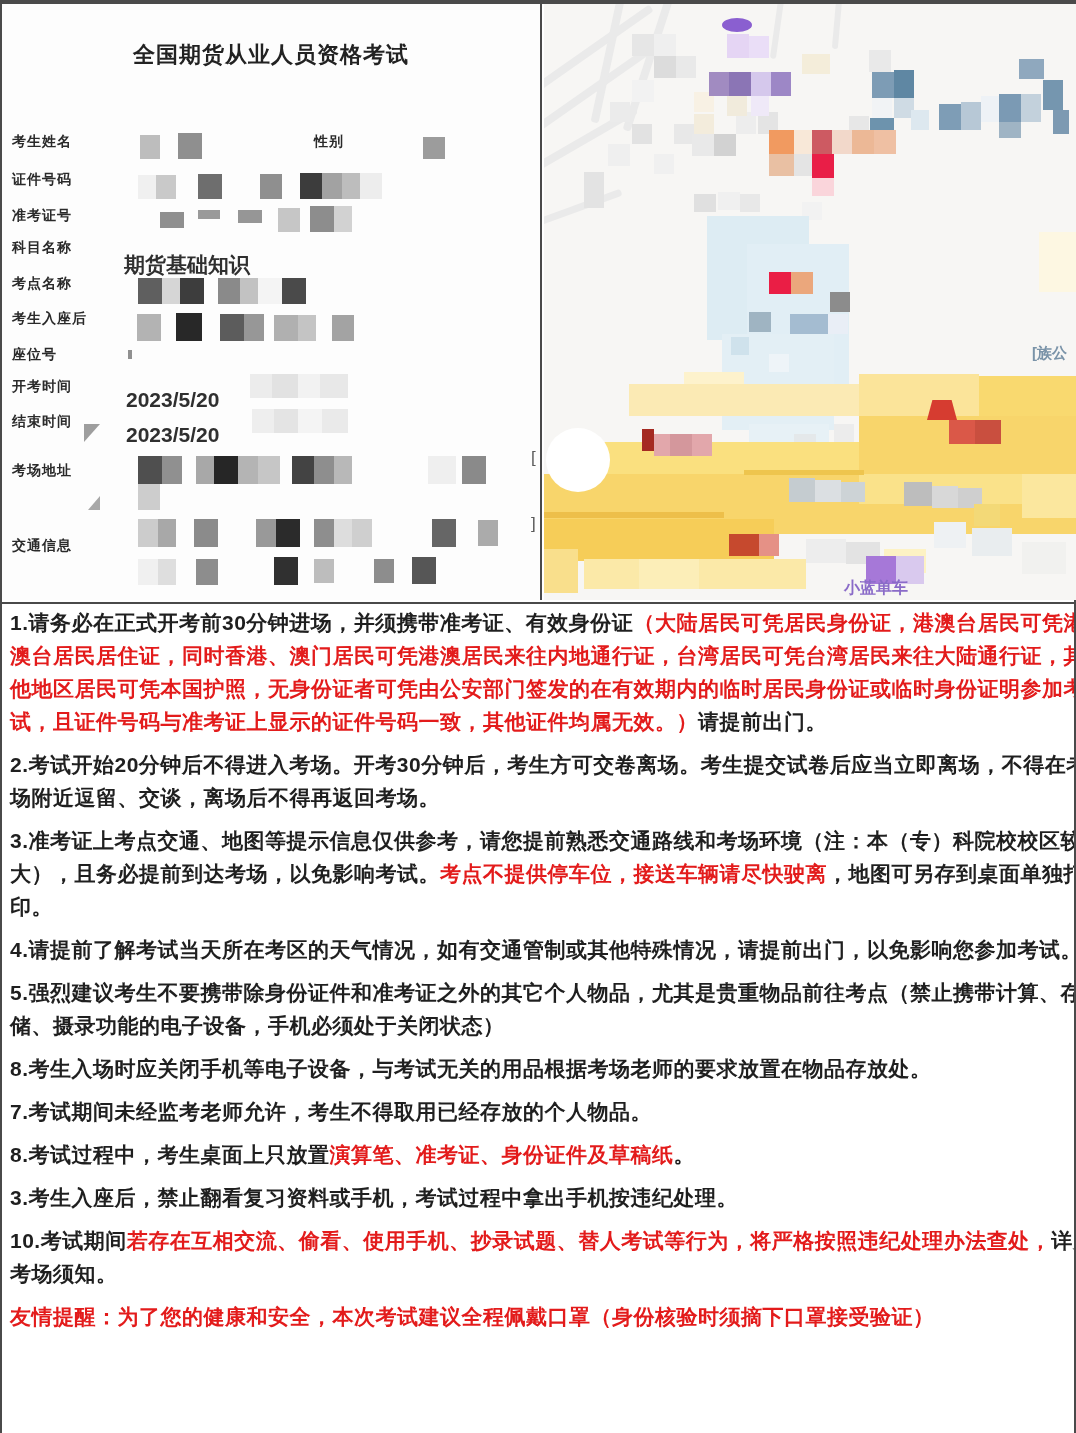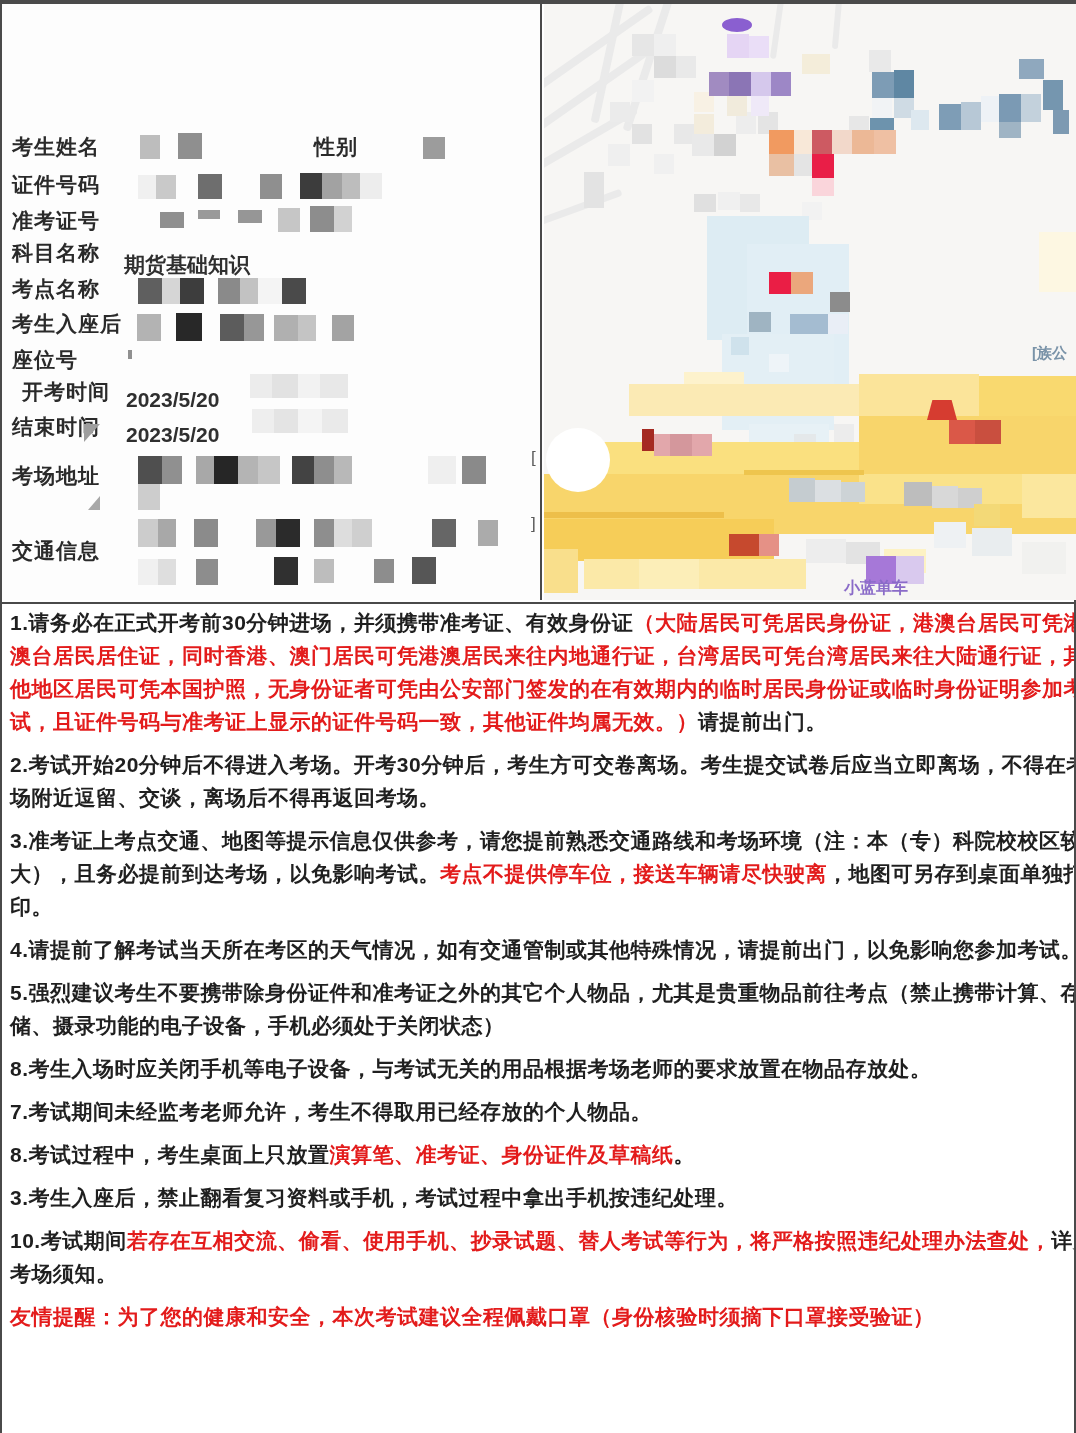--- a/index.html
+++ b/index.html
@@ -20,21 +20,21 @@
   }
   .ticket-title{
     position:absolute;left:0;top:36px;width:100%;text-align:center;
     font-size:22px;font-weight:700;color:#222;letter-spacing:1px;
   }
   .ticket-subtitle{
     position:absolute;left:0;top:86px;width:100%;text-align:center;
     font-size:22px;font-weight:700;color:#222;letter-spacing:1px;
   }
   .field-label{
-    position:absolute;font-size:21px;font-weight:600;color:#2a2a2a;letter-spacing:1px;white-space:nowrap;
+    position:absolute;font-size:14px;font-weight:600;color:#2a2a2a;letter-spacing:1px;white-space:nowrap;
   }
   .field-value{
     position:absolute;font-size:21px;font-weight:600;color:#2f2f2f;white-space:nowrap;margin-top:12px;
   }
   .block{position:absolute;display:block;}
   .tri{clip-path:polygon(0 0,100% 0,0 100%);}
   .tri2{clip-path:polygon(100% 0,100% 100%,0 100%);}
   .round{border-radius:50%;}
   .trap{clip-path:polygon(18% 0,82% 0,100% 100%,0 100%);}
   .stray-mark{position:absolute;font-size:17px;color:#5a5a5a;}
@@ -62,30 +62,31 @@
   }
   .seg-black{color:#1f1f1f;}
   .seg-red{color:#e31b1b;}
 </style>
 </head>
 <body>
 
 <div id="page">
 
   <div id="ticket">
+    <div class="ticket-title">全国期货从业人员资格考试</div>
     <div id="ticket-fields">
         <div class="field-label" style="left: 10px; top: 129px;">考生姓名</div>
         <div class="field-label" style="left: 312px; top: 129px;">性别</div>
         <div class="field-label" style="left: 10px; top: 167px;">证件号码</div>
         <div class="field-label" style="left: 10px; top: 203px;">准考证号</div>
         <div class="field-label" style="left: 10px; top: 235px;">科目名称</div>
         <div class="field-label" style="left: 10px; top: 271px;">考点名称</div>
         <div class="field-label" style="left: 10px; top: 306px;">考生入座后</div>
         <div class="field-label" style="left: 10px; top: 342px;">座位号</div>
-        <div class="field-label" style="left: 20px; top: 374px; text-align: center;">开考时间</div>
+        <div class="field-label" style="left: 10px; top: 374px; text-align: center;">开考时间</div>
         <div class="field-label" style="left: 10px; top: 409px;">结束时间</div>
         <div class="field-label" style="left: 10px; top: 458px;">考场地址</div>
         <div class="field-label" style="left: 10px; top: 533px;">交通信息</div>
         <div class="field-value" style="left: 122px; top: 235px;">期货基础知识</div>
         <div class="field-value" style="left: 124px; top: 372px;">2023/5/20</div>
         <div class="field-value" style="left: 124px; top: 407px;">2023/5/20</div>
         <div class="stray-mark" style="left: 529px; top: 444px;">[</div>
         <div class="stray-mark" style="left: 529px; top: 510px;">]</div>
       </div>
     <div id="ticket-redactions">

